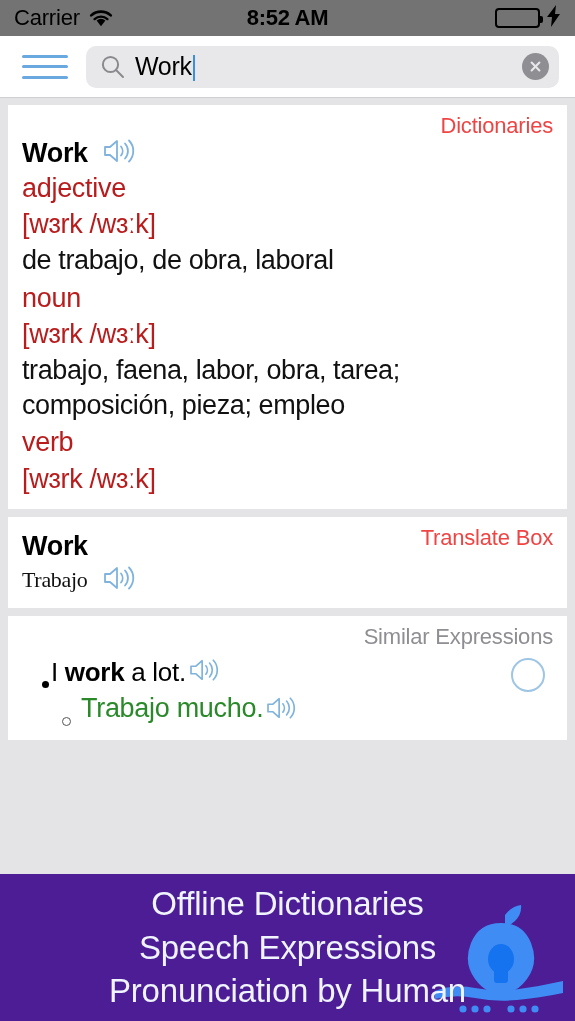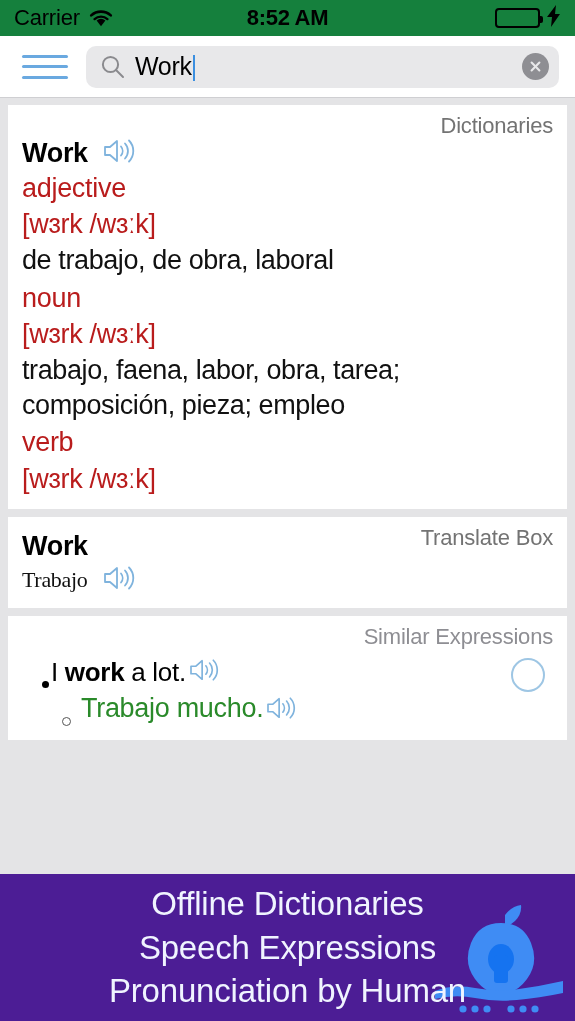--- a/index.html
+++ b/index.html
@@ -17,21 +17,21 @@
     position: relative;
     width: 575px;
     height: 1021px;
     background: #e4e4e6;
     overflow: hidden;
   }
 
   
   .status-bar {
     height: 36px;
-    background: #15803d;
+    background: #737373;
     display: flex;
     align-items: center;
     padding: 0 14px;
     position: relative;
   }
   .status-left {
     display: flex;
     align-items: center;
     gap: 8px;
   }
@@ -166,21 +166,21 @@
     padding: 6px 14px 12px 14px;
     position: relative;
   }
   .card.first { margin-top: 6px; }
 
   .corner-link {
     position: absolute;
     top: 8px;
     right: 14px;
     font-size: 22px;
-    color: #737373;
+    color: #ef4444;
     letter-spacing: -0.2px;
     cursor: pointer;
   }
   .corner-link.muted {
     color: #8e8e93;
     cursor: default;
   }
 
   .headword-row {
     display: flex;

